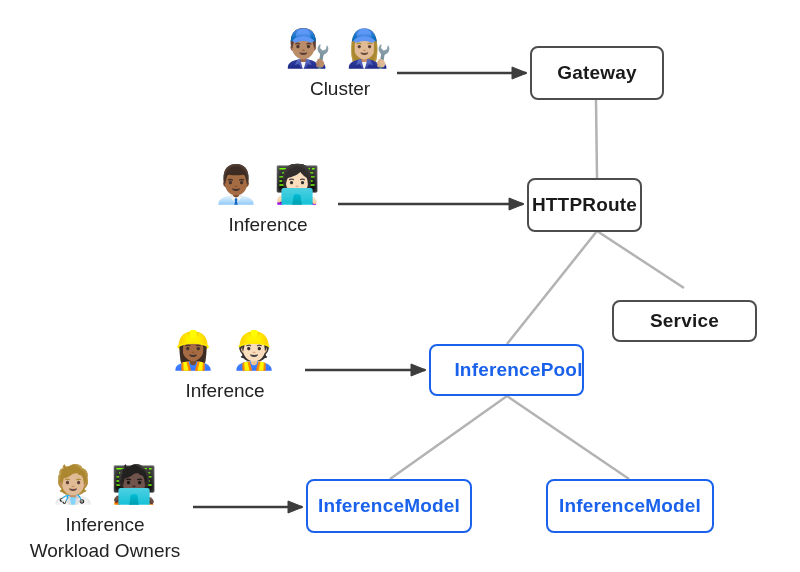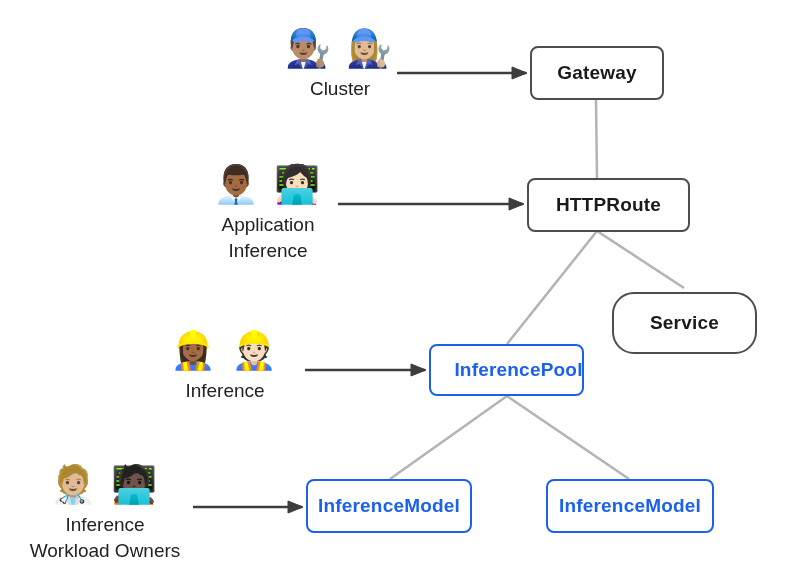--- a/index.html
+++ b/index.html
@@ -30,22 +30,22 @@
     border:2.5px solid var(--node-border-dark);
     border-radius:8px;
     font-size:19px;font-weight:bold;
     color:var(--node-text-dark);
     box-sizing:border-box;
     letter-spacing:.2px;
   }
   .node.blue{border-color:var(--node-blue);color:var(--node-blue);}
 
   .node-gateway{left:530px;top:46px;width:134px;height:54px;}
-  .node-httproute{left:527px;top:178px;width:163px;height:54px;}
-  .node-service{left:612px;top:292px;width:145px;height:62px;border-radius:22px;}
+  .node-httproute{left:527px;top:178px;width:115px;height:54px;}
+  .node-service{left:612px;top:300px;width:145px;height:42px;}
   .node-inferencepool{left:429px;top:344px;width:155px;height:52px;padding-left:24px;}
   .node-inferencemodel-left{left:306px;top:479px;width:166px;height:54px;}
   .node-inferencemodel-right{left:546px;top:479px;width:168px;height:54px;}
 
   .persona{
     position:absolute;
     text-align:center;
     color:var(--persona-text);
   }
   .persona .emojis{
@@ -90,21 +90,20 @@
   <div class="persona persona-cluster-operators">
     <div class="emojis">👨🏽‍🔧 👩🏼‍🔧</div>
     <div class="plabel">
       <div>Cluster</div>
     </div>
   </div>
 
   <div class="persona persona-application-developers">
     <div class="emojis">👨🏾‍💼 👩🏻‍💻</div>
     <div class="plabel">
-      <div>Application</div>
       <div>Inference</div>
     </div>
   </div>
 
   <div class="persona persona-inference-platform-owners">
     <div class="emojis">👷🏾‍♀️ 👷🏻</div>
     <div class="plabel">
       <div>Inference</div>
     </div>
   </div>

